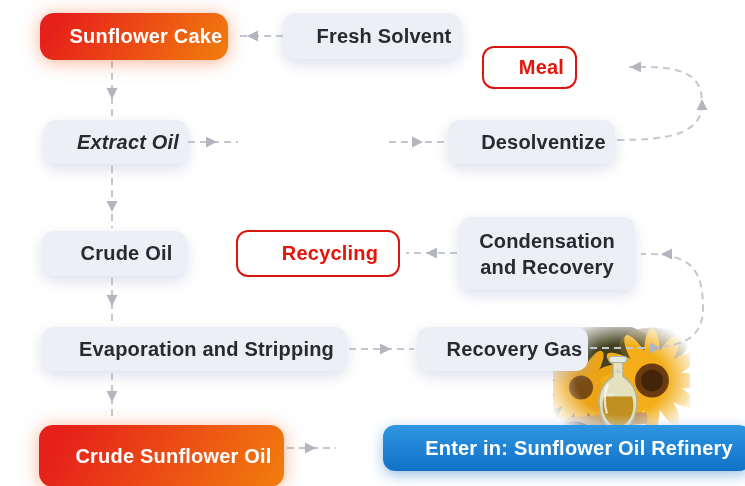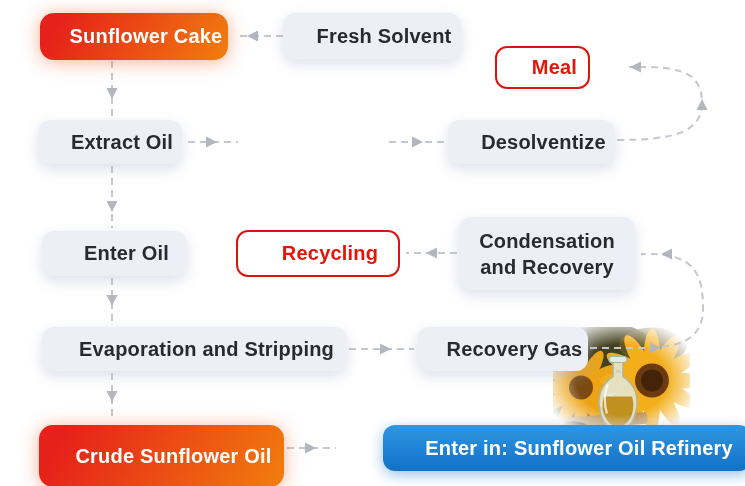--- a/index.html
+++ b/index.html
@@ -25,22 +25,22 @@
     background:#ffffff;border:2.5px solid #da170e;color:#e51509;
   }
   .blue{
     background:linear-gradient(180deg,#2f96e2,#1171c6);color:#ffffff;
     box-shadow:0 4px 14px rgba(30,120,200,.45);
     margin-left:44px;
   }
   
   #n-cake{left:40px;top:13px;width:188px;height:47px;}
   #n-fresh{left:283px;top:13px;width:178px;height:46px;}
-  #n-meal{left:495px;top:46px;width:95px;height:43px;}
-  #n-extract{left:38px;top:120px;width:144px;height:44px;}
+  #n-meal{left:482px;top:46px;width:95px;height:43px;}
+  #n-extract{left:44px;top:120px;width:144px;height:44px;font-style:italic;}
   #n-wet{left:241px;top:120px;width:146px;height:44px;}
   #n-desolv{left:448px;top:120px;width:167px;height:44px;text-align:center;}
   #n-mixed{left:42px;top:231px;width:145px;height:45px;}
   #n-recycling{left:236px;top:230px;width:164px;height:47px;}
   #n-cond{left:459px;top:217px;width:176px;height:73px;line-height:26px;padding:6px 10px;}
   #n-evap{left:42px;top:327px;width:305px;height:44px;}
   #n-gas{left:417px;top:327px;width:171px;height:44px;}
   #n-crude{left:39px;top:425px;width:245px;height:62px;}
   #n-refinery{left:339px;top:425px;width:368px;height:46px;}
   
@@ -139,21 +139,21 @@
       <path d="M0 -5.5 L11 0 L0 5.5 Z" transform="translate(112,391) rotate(90)"></path>
       <path d="M0 -5.5 L11 0 L0 5.5 Z" transform="translate(305,448)"></path>
     </g>
   </svg>
 
   <div class="node redfill" id="n-cake">Sunflower Cake</div>
   <div class="node gray" id="n-fresh">Fresh Solvent</div>
   <div class="node outline" id="n-meal">Meal</div>
   <div class="node gray" id="n-extract">Extract Oil</div>
   <div class="node gray" id="n-desolv">Desolventize</div>
-  <div class="node gray" id="n-mixed">Enter Oil</div>
+  <div class="node gray" id="n-mixed">Crude Oil</div>
   <div class="node outline" id="n-recycling">Recycling</div>
   <div class="node gray" id="n-cond">Condensation and Recovery</div>
   <div class="node gray" id="n-evap">Evaporation and Stripping</div>
   <div class="node gray" id="n-gas">Recovery Gas</div>
   <div class="node redfill" id="n-crude">Crude Sunflower Oil</div>
   <div class="node blue" id="n-refinery">Enter in: Sunflower Oil Refinery</div>
 
 </div>
 
 </body></html>

